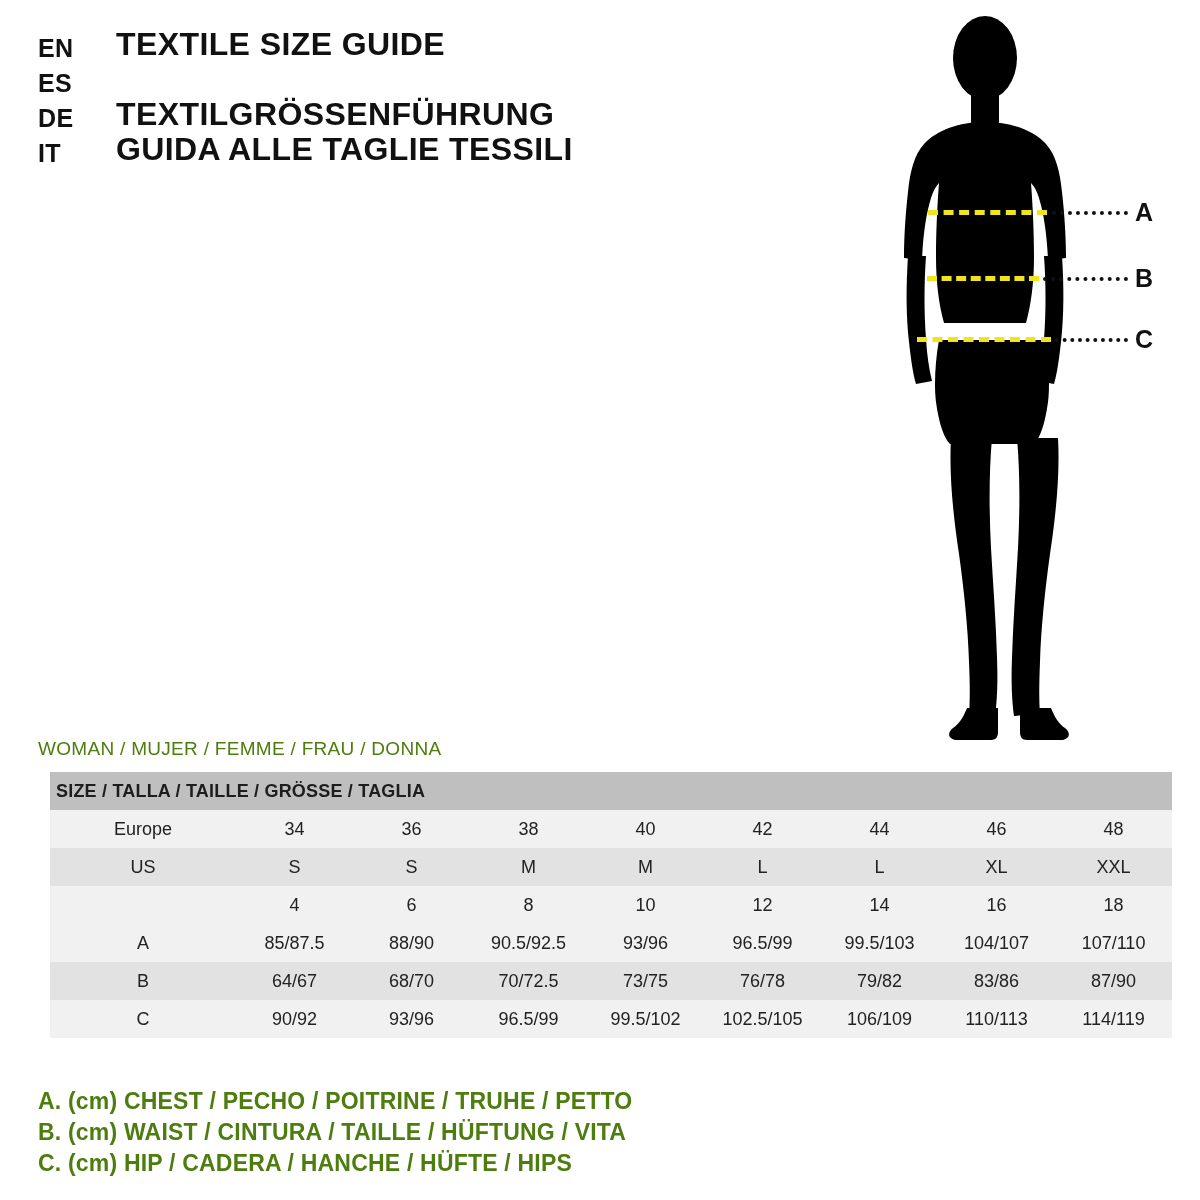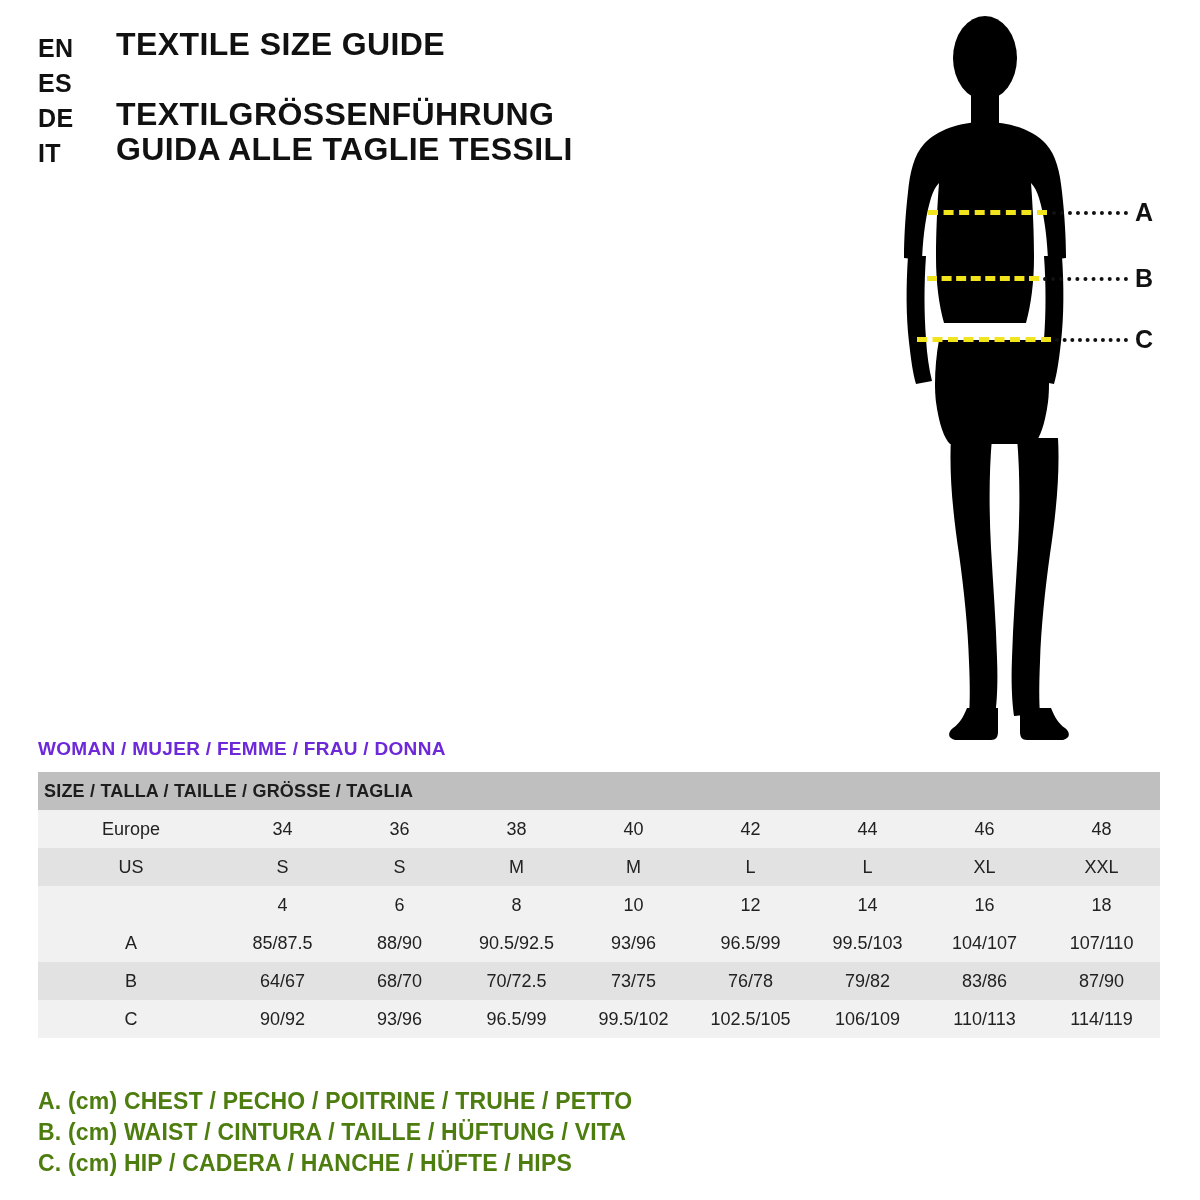--- a/index.html
+++ b/index.html
@@ -75,29 +75,30 @@
 
   
   .table-section {
     position: absolute;
     left: 38px;
     top: 738px;
     width: 1122px;
   }
   .table-caption {
     font-size: 19px;
-    font-weight: 700;
+    font-weight: 400;
     letter-spacing: 0.3px;
-    color: #6d28d9;
+    color: #4d7c0f;
     margin-bottom: 12px;
   }
   table.size-table {
     border-collapse: collapse;
     width: 1122px;
     table-layout: fixed;
+    margin-left: 12px;
   }
   table.size-table th,
   table.size-table td {
     font-size: 18px;
     color: #222;
     padding: 6px 0 6px 0;
     height: 26px;
     text-align: center;
     font-weight: 400;
   }

